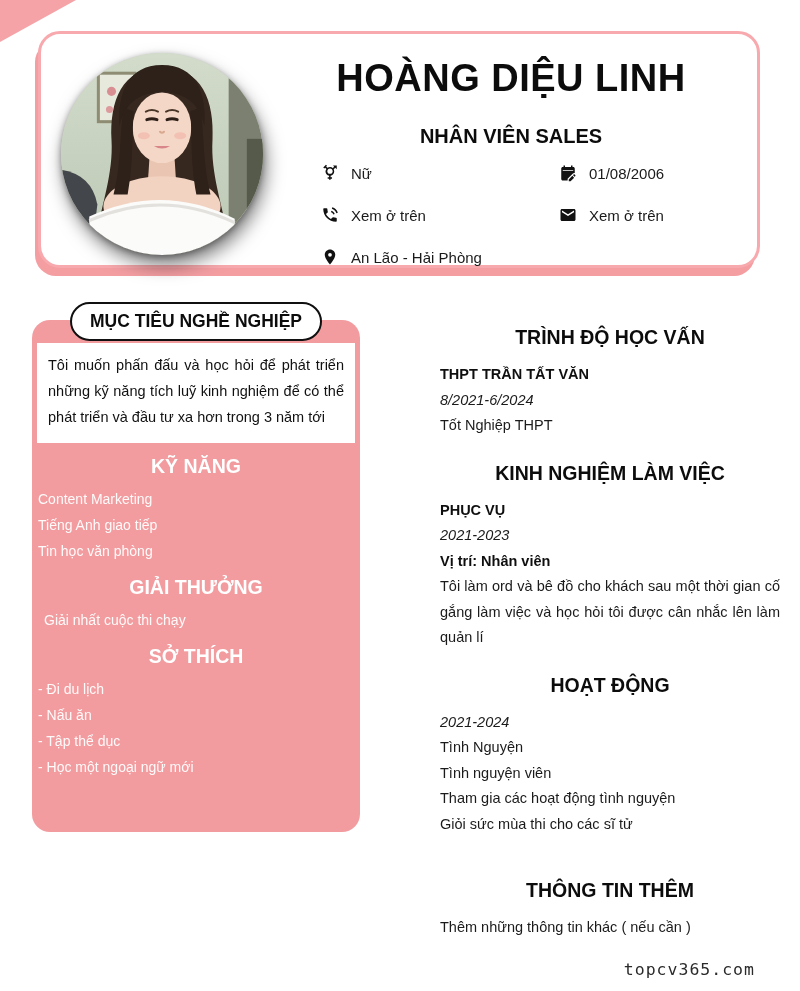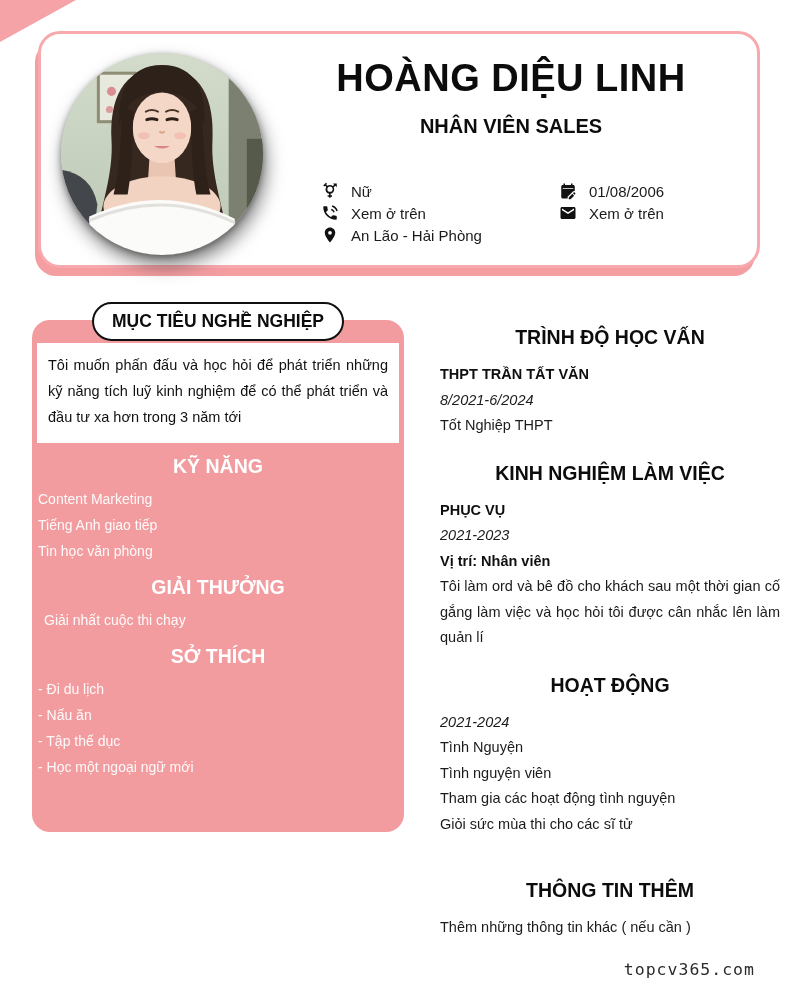--- a/index.html
+++ b/index.html
@@ -48,50 +48,50 @@
   .full-name {
     font-size: 38px;
     line-height: 44px;
     font-weight: bold;
     letter-spacing: .5px;
     color: #0c0c0c;
     text-align: center;
     white-space: nowrap;
   }
   .job-title {
-    margin-top: 14px;
+    margin-top: 24px;
     font-size: 20px;
     line-height: 24px;
     font-weight: bold;
     color: #0c0c0c;
     text-align: center;
   }
   .contact-grid {
-    margin-top: 42px;
+    margin-top: 14px;
     margin-left: 30px;
     display: grid;
     grid-template-columns: 238px auto;
-    row-gap: 0;
+    row-gap: 20px;
   }
   .contact-item {
     display: flex;
     align-items: center;
     gap: 12px;
     height: 22px;
     font-size: 15px;
     color: #1a1a1a;
     white-space: nowrap;
   }
   .cicon { width: 18px; height: 18px; display: inline-flex; }
   .cicon svg { width: 18px; height: 18px; fill: #111; }
   
   .left-panel {
     position: absolute;
     left: 32px; top: 320px;
-    width: 372px; height: 512px;
+    width: 328px; height: 512px;
     background: #f29c9f;
     border-radius: 18px;
   }
   .objective-pill {
     position: absolute;
     top: -18px; left: 50%;
     transform: translateX(-50%);
     background: #ffffff;
     border: 2.5px solid #101010;
     border-radius: 999px;

